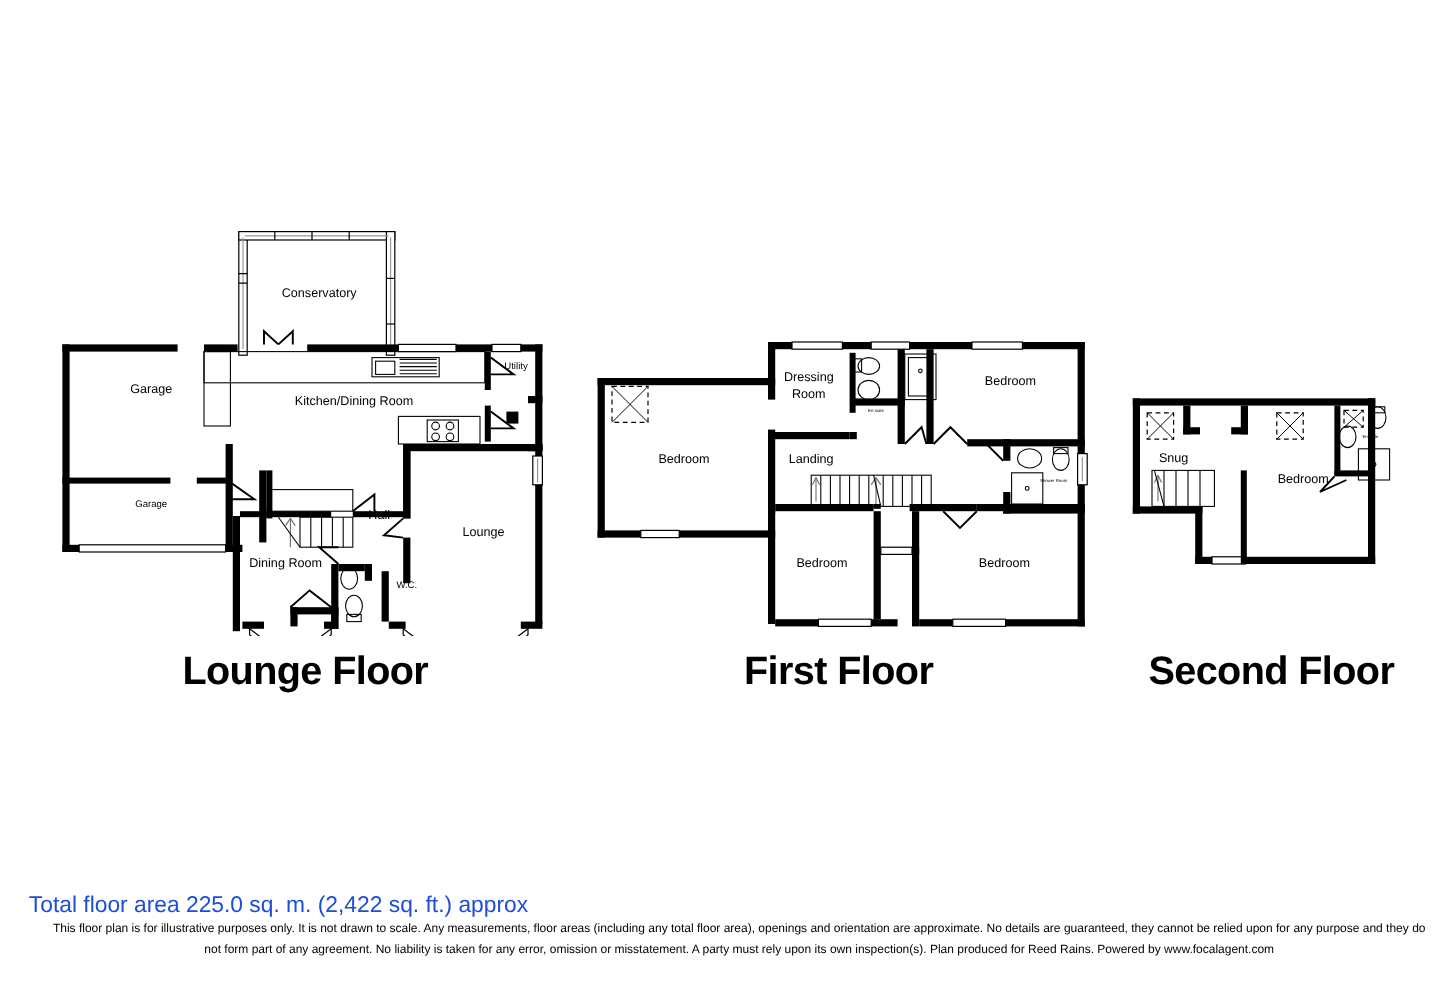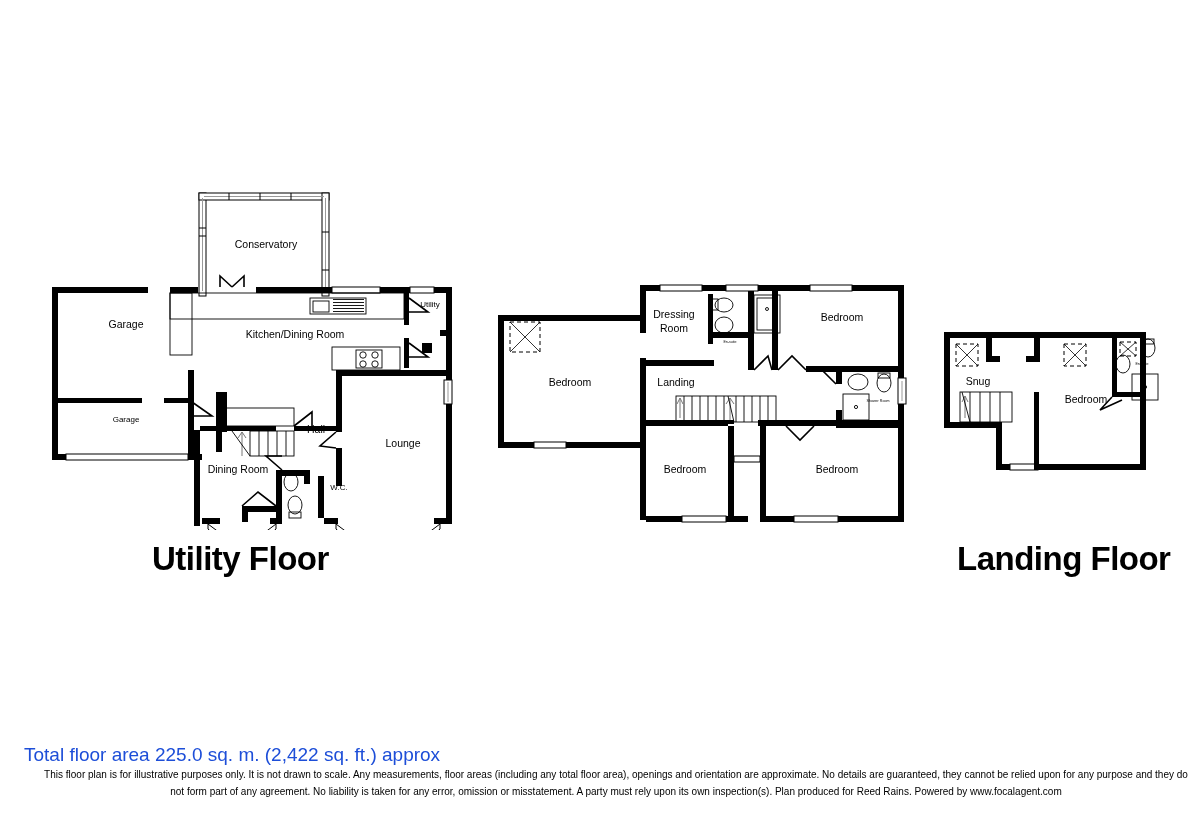--- a/index.html
+++ b/index.html
@@ -436,21 +436,22 @@
     </g>
 
     <g>
       <path class="door" d="M 176 77 L 164 90 L 186 80"></path>
     </g>
 
     <text class="roomlabel" x="42" y="62">Snug</text>
     <text class="roomlabel" x="150" y="80">Bedroom</text>
   </svg>
 
-  <div id="title-ground" class="floor-title">Utility Floor</div>
-  <div id="title-second" class="floor-title">Landing Floor</div>
+  <div id="title-ground" class="floor-title">Lounge Floor</div>
+  <div id="title-first" class="floor-title">First Floor</div>
+  <div id="title-second" class="floor-title">Second Floor</div>
 
   <div id="footer-block">
     <div id="total-area-line">Total floor area 225.0 sq. m. (2,422 sq. ft.) approx</div>
     <div id="disclaimer-text">This floor plan is for illustrative purposes only. It is not drawn to scale. Any measurements, floor areas (including any total floor area), openings and orientation are approximate. No details are guaranteed, they cannot be relied upon for any purpose and they do not form part of any agreement. No liability is taken for any error, omission or misstatement. A party must rely upon its own inspection(s). Plan produced for Reed Rains. Powered by www.focalagent.com</div>
   </div>
 
 </div>
 
 </body></html>

